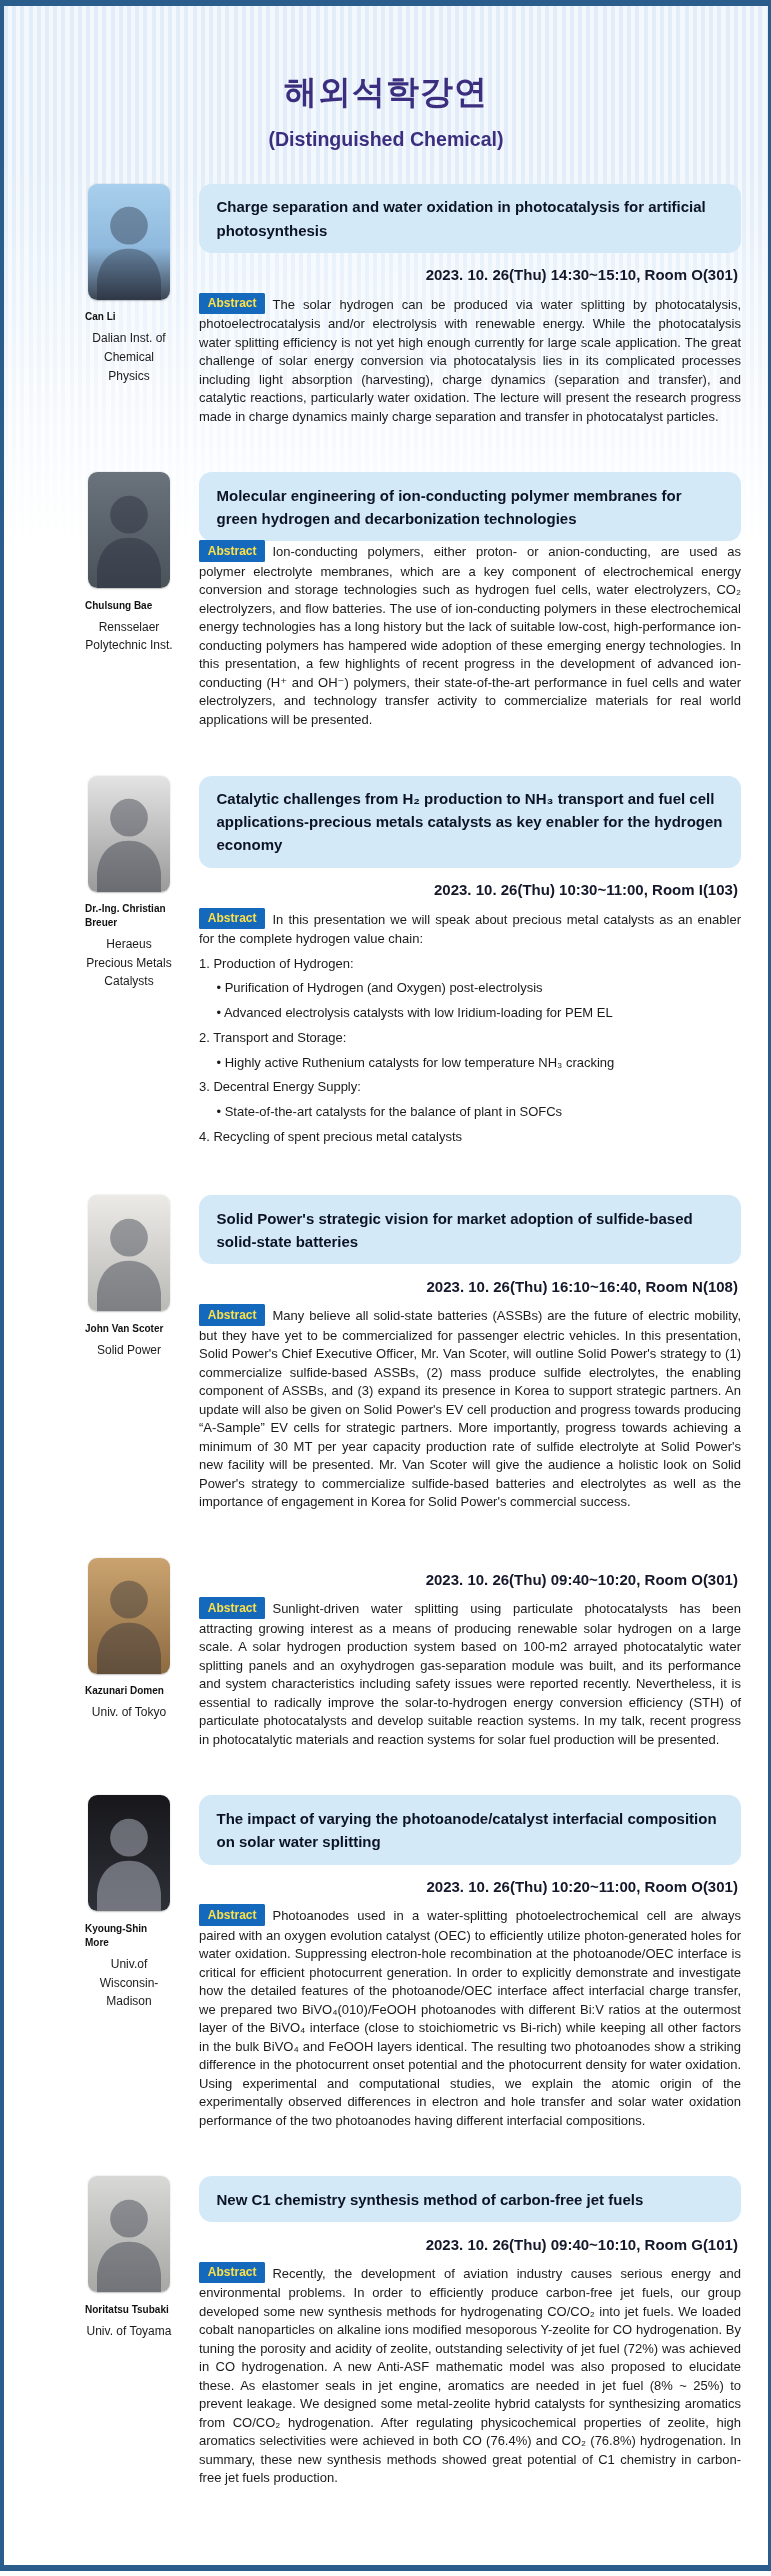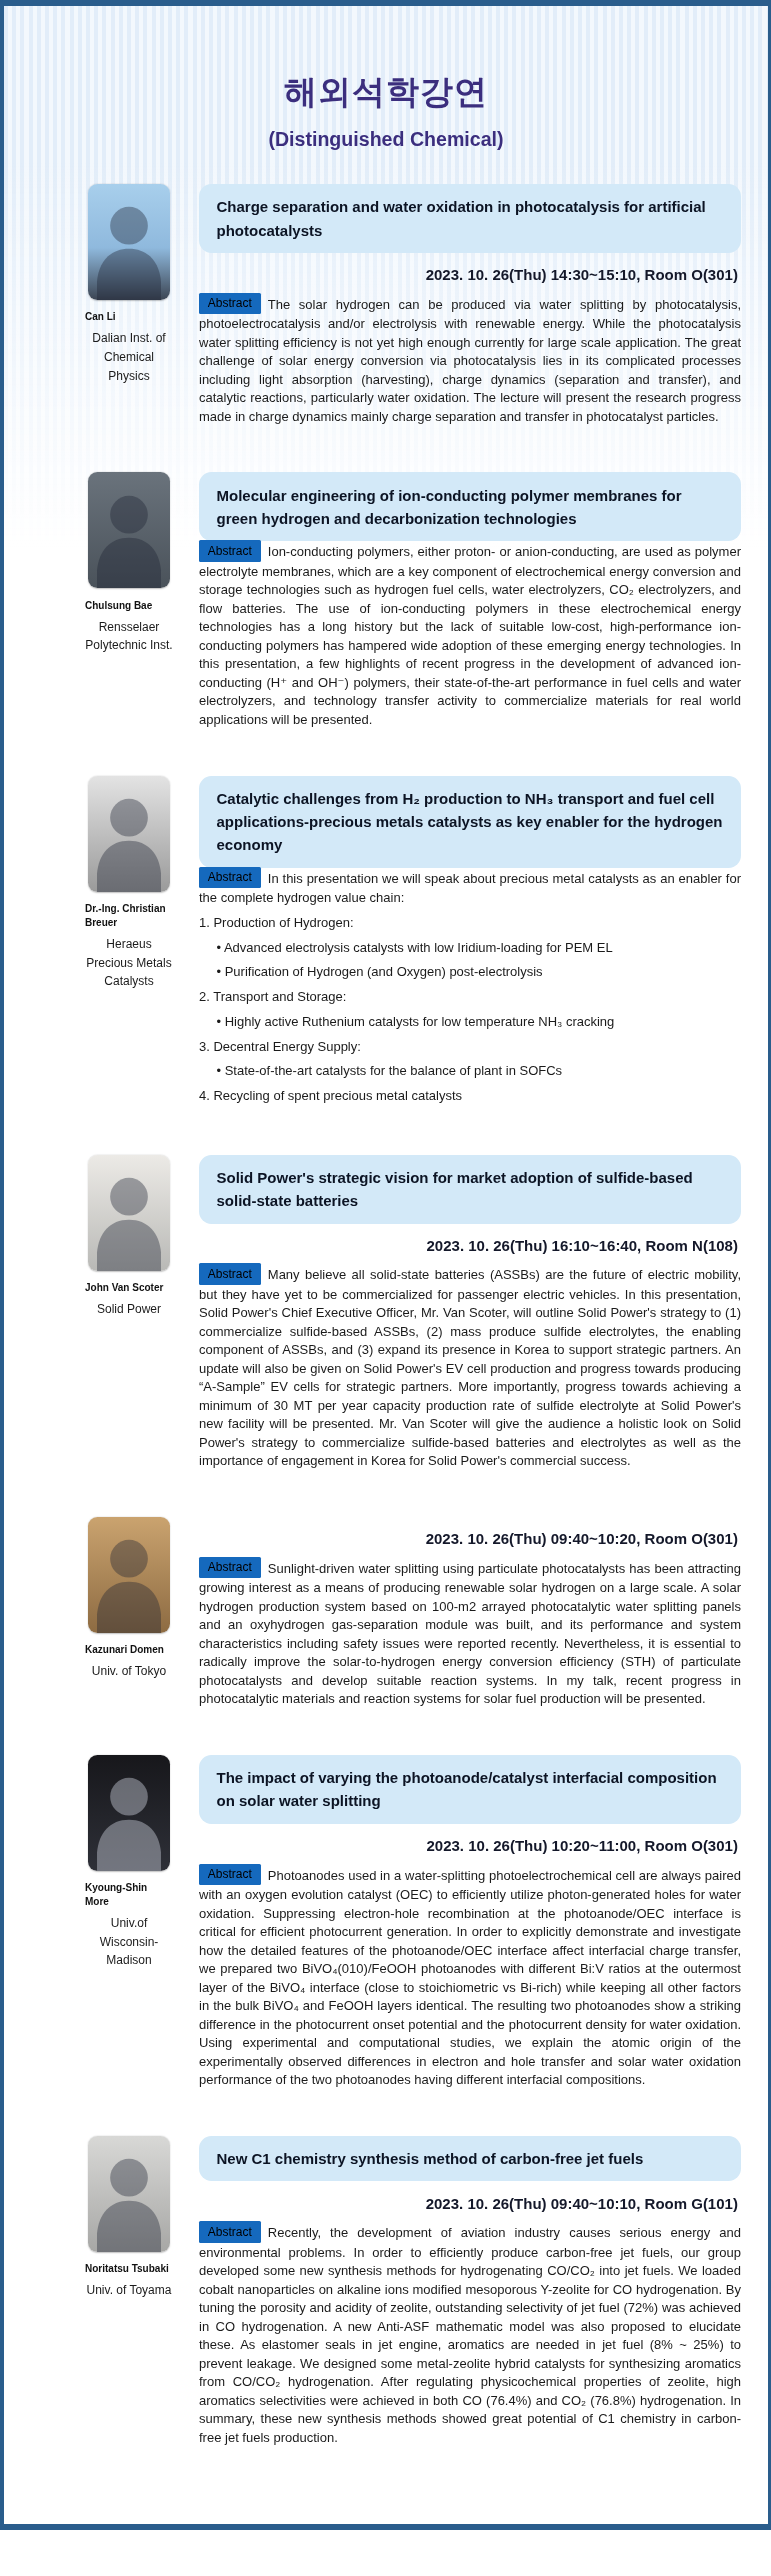--- a/index.html
+++ b/index.html
@@ -23,22 +23,22 @@
   .speaker-affil{margin-top:5.2px;font-size:12px;color:#1b1b1b;text-align:center;line-height:1.55;}
   .right{flex:1;min-width:0;}
   .title-bar{
     background:#d3e9f8;border-radius:12.4px;padding:11.3px 17.5px;
     font-size:15px;font-weight:bold;color:#0c1424;line-height:1.55;
   }
   .datetime{margin:13.4px 3.1px 10.3px 0;text-align:right;font-size:15px;font-weight:bold;color:#14182a;}
   .abstract{font-size:13px;color:#1b1b1b;line-height:18.5px;}
   .abs-p{margin:0 0 3.1px 0;text-align:justify;}
   .badge{
-    display:inline-block;background:#1569bd;color:#000000;
-    font-size:12px;font-weight:normal;padding:1.5px 8.8px;border-radius:1.5px;
+    display:inline-block;background:#1569bd;color:#fde047;
+    font-size:12px;font-weight:bold;padding:1.5px 8.8px;border-radius:1.5px;
     margin-right:7.2px;position:relative;top:-1px;
   }
   .abs-line{margin:6.2px 0;text-align:left;}
   .abs-line.bullet{padding-left:17.5px;}
 </style>
 </head>
 <body>
 
 <div class="page">
 
@@ -52,21 +52,21 @@
       <div class="photo" style="background:linear-gradient(180deg,#a8cfec 0%,#8fb9dd 55%,#3c4553 100%)">
         <svg viewBox="0 0 100 140">
             <circle cx="50" cy="46" r="23" fill="rgba(30,35,50,.38)"></circle>
             <path d="M50 74 C27 74 13 90 11 114 L11 140 L89 140 L89 114 C87 90 73 74 50 74 Z" fill="rgba(30,35,50,.38)"></path>
           </svg>
       </div>
       <div class="speaker-name">Can Li</div>
       <div class="speaker-affil">Dalian Inst. of Chemical Physics</div>
     </div>
     <div class="right">
-      <div class="title-bar">Charge separation and water oxidation in photocatalysis for artificial photocatalysts</div>
+      <div class="title-bar">Charge separation and water oxidation in photocatalysis for artificial photosynthesis</div>
       <div class="datetime">2023. 10. 26(Thu) 14:30~15:10, Room O(301)</div>
       <div class="abstract">
         <p class="abs-p"><span class="badge">Abstract</span><span>The solar hydrogen can be produced via water splitting by photocatalysis, photoelectrocatalysis and/or electrolysis with renewable energy. While the photocatalysis water splitting efficiency is not yet high enough currently for large scale application. The great challenge of solar energy conversion via photocatalysis lies in its complicated processes including light absorption (harvesting), charge dynamics (separation and transfer), and catalytic reactions, particularly water oxidation. The lecture will present the research progress made in charge dynamics mainly charge separation and transfer in photocatalyst particles.</span></p>
       </div>
     </div>
   </section>
 
   <section class="entry">
     <div class="left">
       <div class="photo" style="background:linear-gradient(180deg,#6a737c,#4a525a)">
@@ -92,25 +92,26 @@
         <svg viewBox="0 0 100 140">
             <circle cx="50" cy="46" r="23" fill="rgba(30,35,50,.38)"></circle>
             <path d="M50 74 C27 74 13 90 11 114 L11 140 L89 140 L89 114 C87 90 73 74 50 74 Z" fill="rgba(30,35,50,.38)"></path>
           </svg>
       </div>
       <div class="speaker-name">Dr.-Ing. Christian Breuer</div>
       <div class="speaker-affil">Heraeus Precious Metals Catalysts</div>
     </div>
     <div class="right">
       <div class="title-bar">Catalytic challenges from H₂ production to NH₃ transport and fuel cell applications-precious metals catalysts as key enabler for the hydrogen economy</div>
+      <div class="datetime">2023. 10. 26(Thu) 10:30~11:00, Room I(103)</div>
       <div class="abstract">
         <p class="abs-p"><span class="badge">Abstract</span><span>In this presentation we will speak about precious metal catalysts as an enabler for the complete hydrogen value chain:</span></p>
         <p class="abs-line">1. Production of Hydrogen:</p>
+        <p class="abs-line bullet">• Purification of Hydrogen (and Oxygen) post-electrolysis</p>
         <p class="abs-line bullet">• Advanced electrolysis catalysts with low Iridium-loading for PEM EL</p>
-        <p class="abs-line bullet">• Purification of Hydrogen (and Oxygen) post-electrolysis</p>
         <p class="abs-line">2. Transport and Storage:</p>
         <p class="abs-line bullet">• Highly active Ruthenium catalysts for low temperature NH₃ cracking</p>
         <p class="abs-line">3. Decentral Energy Supply:</p>
         <p class="abs-line bullet">• State-of-the-art catalysts for the balance of plant in SOFCs</p>
         <p class="abs-line">4. Recycling of spent precious metal catalysts</p>
       </div>
     </div>
   </section>
 
   <section class="entry">

